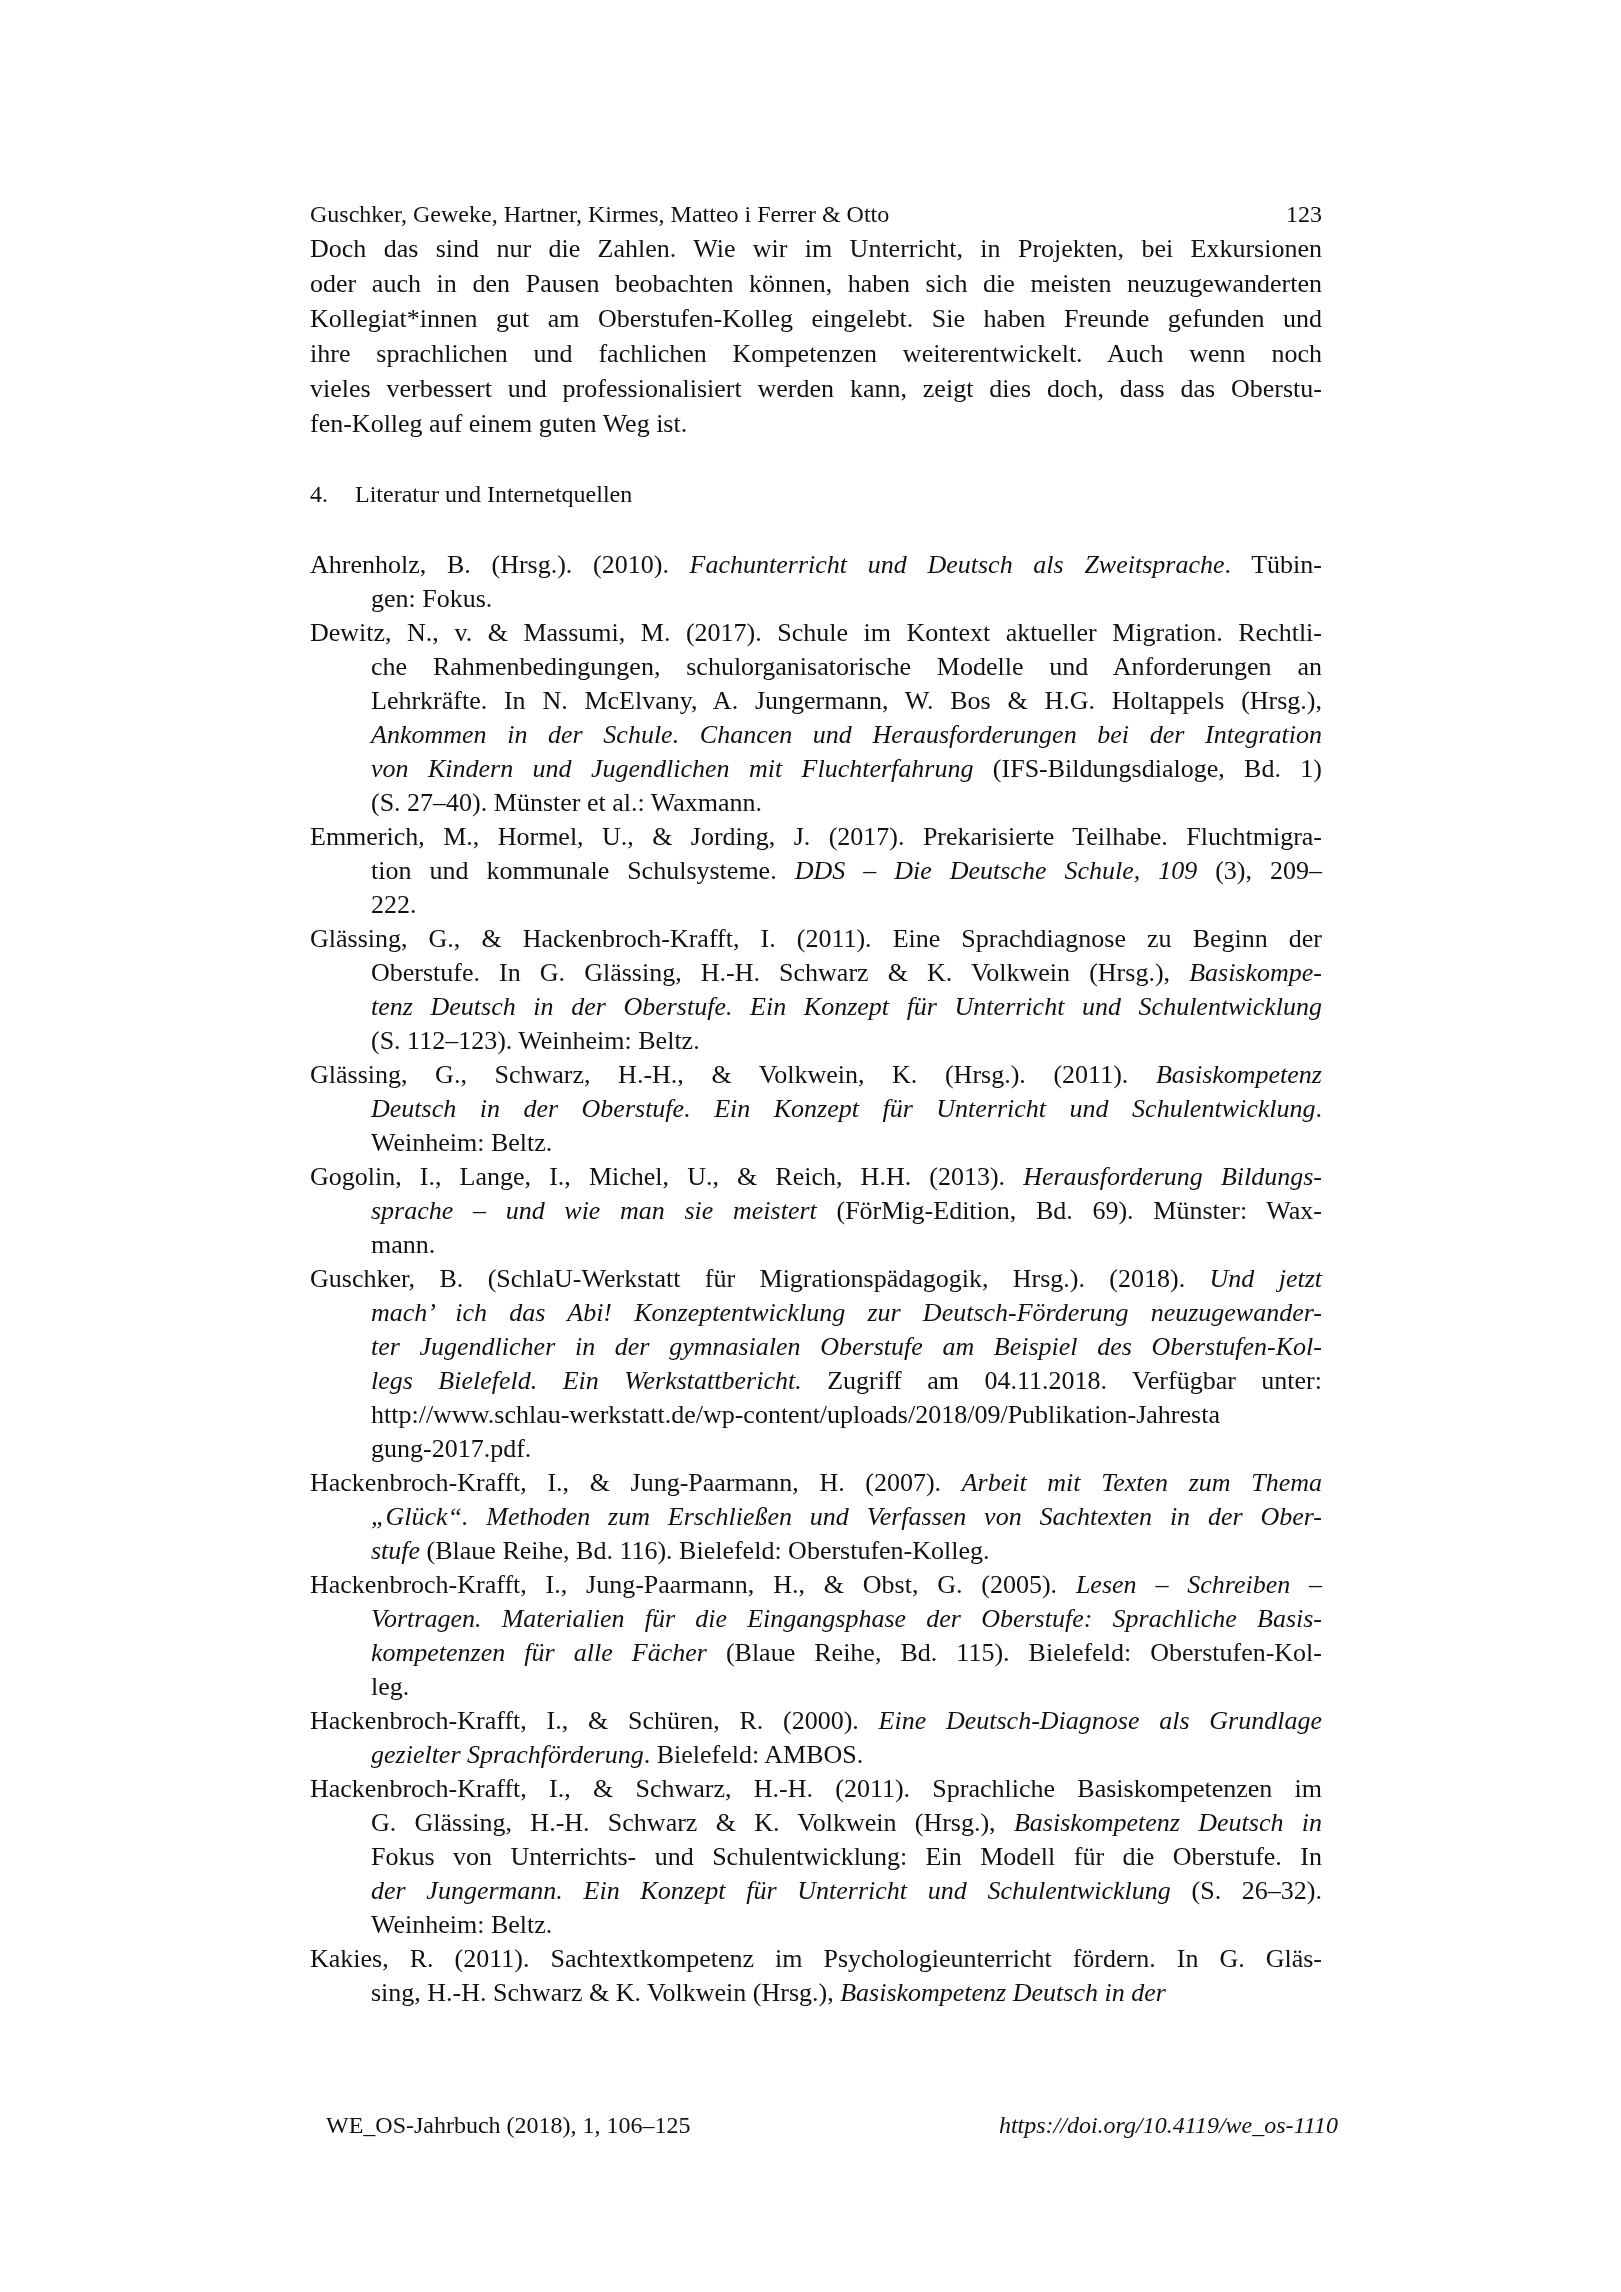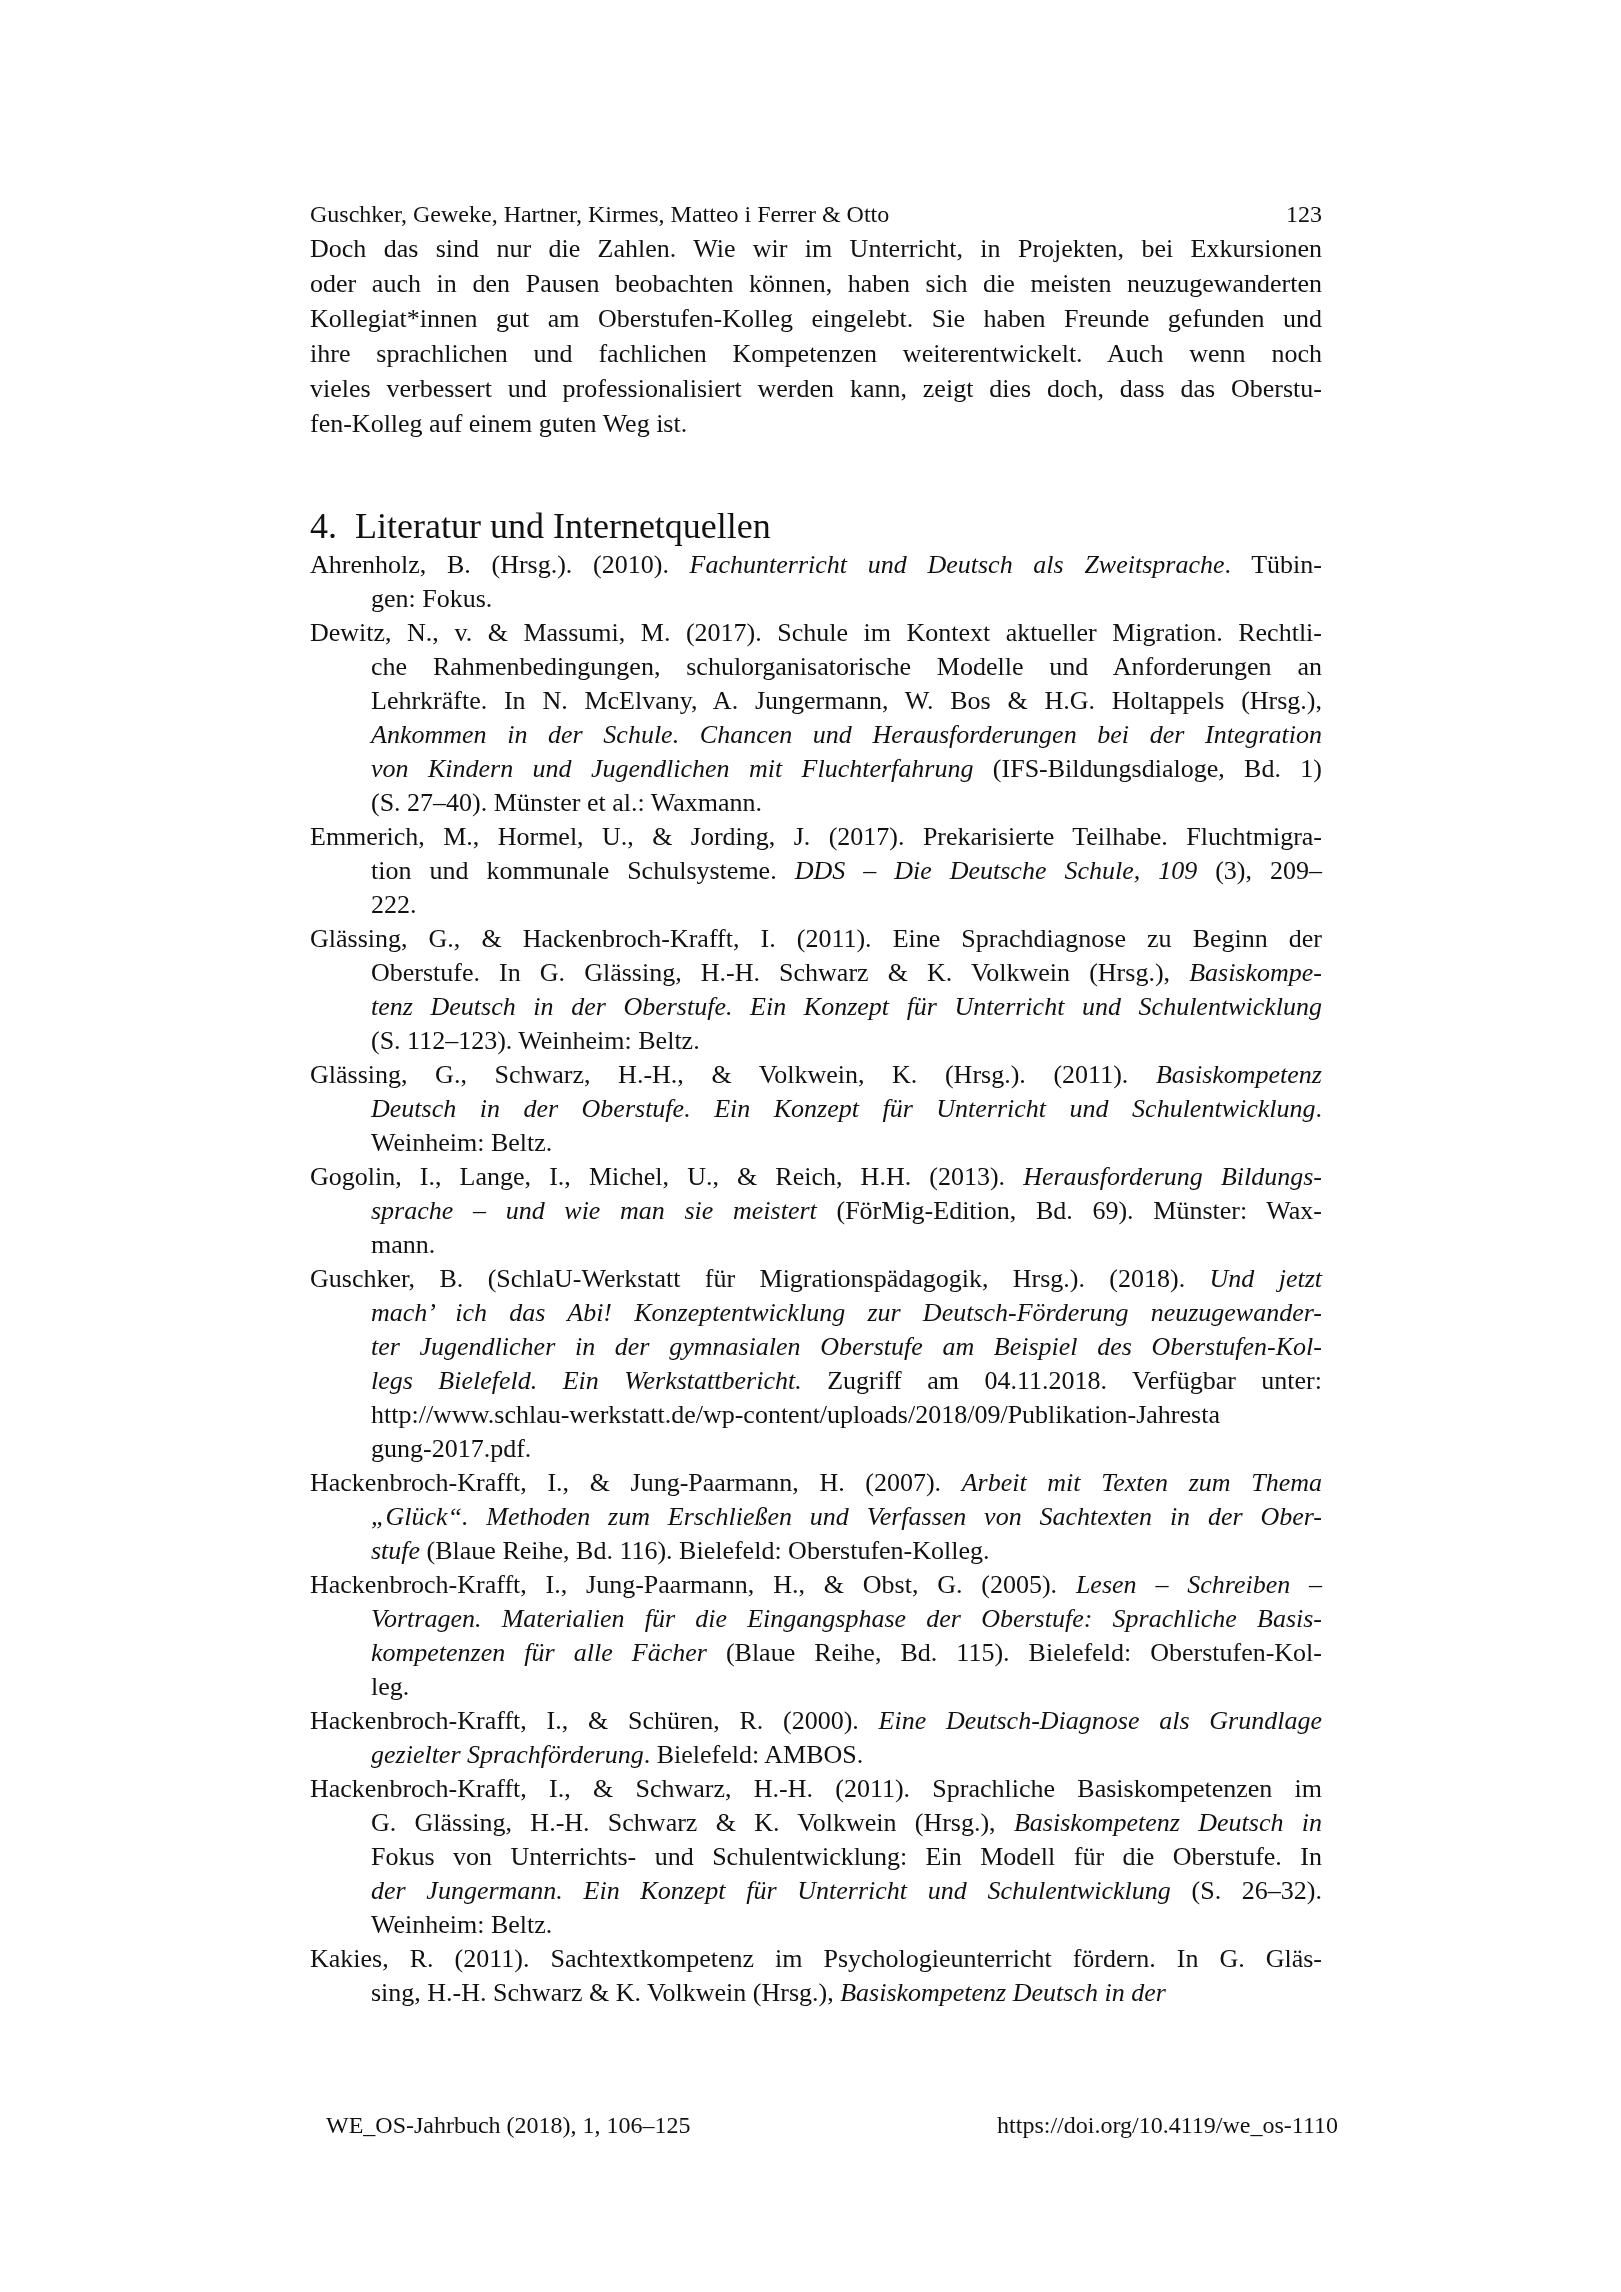--- a/index.html
+++ b/index.html
@@ -7,32 +7,32 @@
          font-family: "Liberation Serif", "DejaVu Serif", serif; color: #111111; }
   .page { position: absolute; left: 310px; top: 0; width: 1012px; }
   .running-head { position: absolute; top: 155px; left: 0; width: 1012px; height: 33px;
                   font-size: 24px; line-height: 33px; margin-top: 43px; }
   .running-head .left { position: absolute; left: 0; top: 0; }
   .running-head .right { position: absolute; right: 0; top: 0; }
   .body-para { position: absolute; top: 231px; left: 0; width: 1012px; font-size: 26px; }
   .line { display: block; height: 35px; line-height: 35px; text-align: justify;
           text-align-last: justify; white-space: nowrap; overflow: visible; }
   .line.last { text-align-last: left; }
-  .heading { position: absolute; top: 504px; left: 0; font-size: 36px; line-height: 45px; }
+  .heading { position: absolute; top: 472px; left: 0; font-size: 24px; line-height: 45px; }
   .heading .num { display: inline-block; width: 45px; }
   .refs { position: absolute; top: 548px; left: 0; width: 1012px; font-size: 26px; }
   .ref { display: block; }
   .ref .line { height: 34px; line-height: 34px; }
   .ref .line.indent { margin-left: 61px; width: 951px; }
   .ref .line.first { width: 1012px; }
   i { font-style: italic; }
   .footer { position: absolute; top: 2109px; left: 16px; width: 1012px; height: 33px;
             font-size: 24px; line-height: 33px; }
   .footer .left { position: absolute; left: 0; top: 0; }
-  .footer .right { position: absolute; right: 0; top: 0; }
+  .footer .right { position: absolute; right: 0; top: 0; font-style: italic; }
 </style>
 </head>
 <body>
 
 <div class="page">
 
   <div class="running-head">
     <span class="left">Guschker, Geweke, Hartner, Kirmes, Matteo i Ferrer &amp; Otto</span>
     <span class="right">123</span>
   </div>

